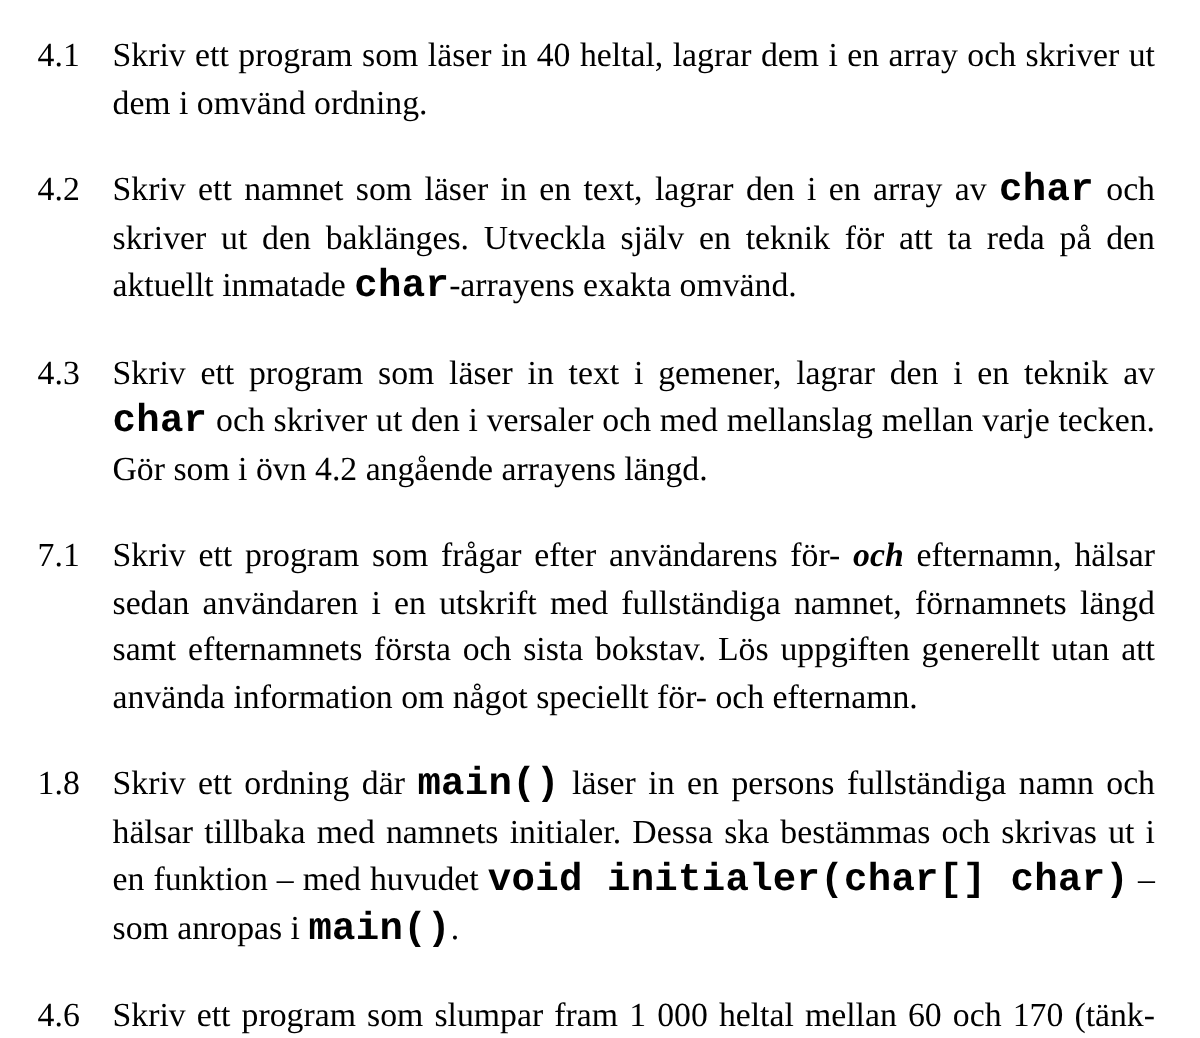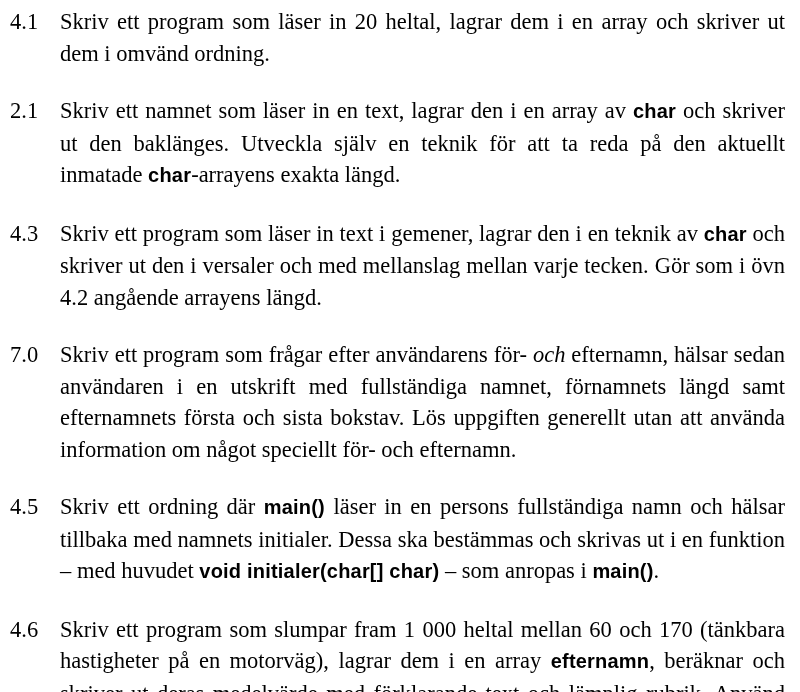--- a/index.html
+++ b/index.html
@@ -13,21 +13,21 @@
     overflow: hidden;
     font-family: "Liberation Serif", "DejaVu Serif", serif;
     color: #000000;
   }
 
   .page {
     position: relative;
     width: 800px;
     height: 655px;
     box-sizing: border-box;
-    padding: 0;
+    padding: 15px;
   }
 
   .exercise-list {
     display: block;
     padding-top: 6px;
   }
 
   .exercise {
     display: flex;
     align-items: flex-start;
@@ -62,61 +62,62 @@
     -webkit-hyphens: manual;
   }
 
   
   .ex-body p {
     margin: 0;
     text-align: justify;
   }
 
   code, .mono {
-    font-family: Liberation Sans, sans-serif;
+    font-family: Liberation Mono, monospace;
     font-weight: bold;
-    font-size: 20px;
+    font-size: 26px;
     letter-spacing: 0.2px;
   }
 
   em, .ital {
     font-style: italic;
+    font-weight: bold;
   }
 </style>
 </head>
 <body>
 
 <div class="page">
   <div class="exercise-list" id="exercise-list">
       <div class="exercise">
         <div class="ex-number">4.1</div>
         <div class="ex-body">
-          <p><span>Skriv ett program som läser in 20 heltal, lagrar dem i en array och skriver ut dem i omvänd ordning.</span></p>
+          <p><span>Skriv ett program som läser in 40 heltal, lagrar dem i en array och skriver ut dem i omvänd ordning.</span></p>
         </div>
       </div>
       <div class="exercise">
-        <div class="ex-number">2.1</div>
+        <div class="ex-number">4.2</div>
         <div class="ex-body">
-          <p><span>Skriv ett namnet som läser in en text, lagrar den i en array av </span><code>char</code><span> och skriver ut den baklänges. Utveckla själv en teknik för att ta reda på den aktuellt inmatade </span><code>char</code><span>-arrayens exakta längd.</span></p>
+          <p><span>Skriv ett namnet som läser in en text, lagrar den i en array av </span><code>char</code><span> och skriver ut den baklänges. Utveckla själv en teknik för att ta reda på den aktuellt inmatade </span><code>char</code><span>-arrayens exakta omvänd.</span></p>
         </div>
       </div>
       <div class="exercise">
         <div class="ex-number">4.3</div>
         <div class="ex-body">
           <p><span>Skriv ett program som läser in text i gemener, lagrar den i en teknik av </span><code>char</code><span> och skriver ut den i versaler och med mellanslag mellan varje tecken. Gör som i övn 4.2 angående arrayens längd.</span></p>
         </div>
       </div>
       <div class="exercise">
-        <div class="ex-number">7.0</div>
+        <div class="ex-number">7.1</div>
         <div class="ex-body">
           <p><span>Skriv ett program som frågar efter användarens för- </span><em>och</em><span> efternamn, hälsar sedan användaren i en utskrift med fullständiga namnet, förnamnets längd samt efternamnets första och sista bokstav. Lös uppgiften generellt utan att använda information om något speciellt för- och efternamn.</span></p>
         </div>
       </div>
       <div class="exercise">
-        <div class="ex-number">4.5</div>
+        <div class="ex-number">1.8</div>
         <div class="ex-body">
           <p><span>Skriv ett ordning där </span><code>main()</code><span> läser in en persons fullständiga namn och hälsar tillbaka med namnets initialer. Dessa ska bestämmas och skrivas ut i en funktion – med huvudet </span><code>void initialer(char[] char)</code><span> – som anro­pas i </span><code>main()</code><span>.</span></p>
         </div>
       </div>
       <div class="exercise">
         <div class="ex-number">4.6</div>
         <div class="ex-body">
           <p><span>Skriv ett program som slumpar fram 1 000 heltal mellan 60 och 170 (tänk­bara hastigheter på en motorväg), lagrar dem i en array </span><code>efternamn</code><span>, beräk­nar och skriver ut deras medelvärde med förklarande text och lämplig rub­rik. Använd funktionen </span></p>
         </div>
       </div>

